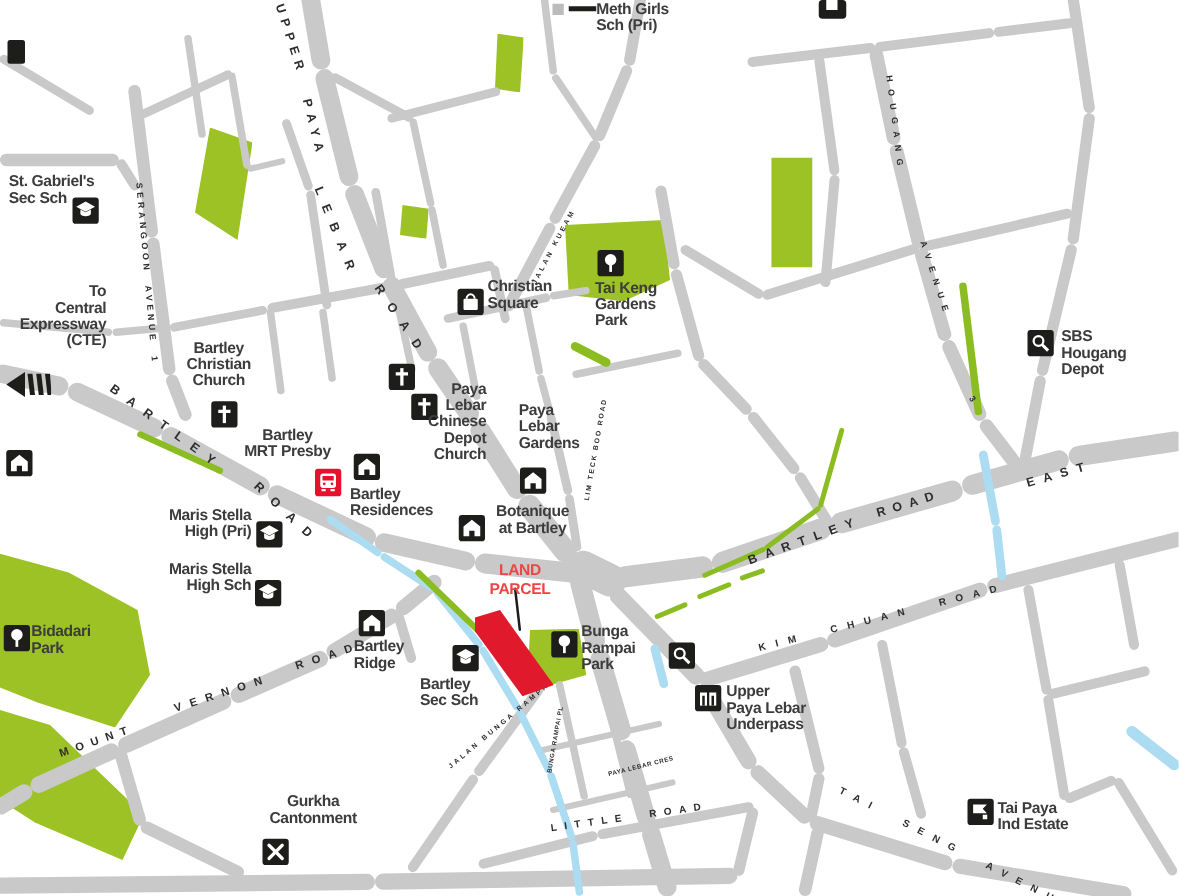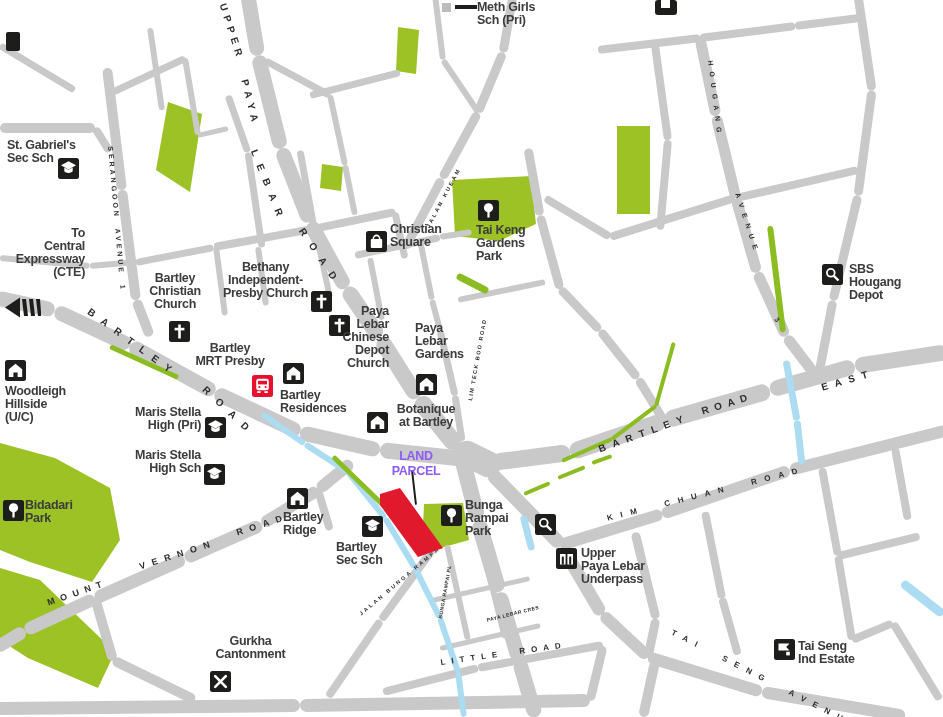--- a/index.html
+++ b/index.html
@@ -203,21 +203,21 @@
       <div class="rlabel" style="left: 440px; top: 658px; font-size: 8px; letter-spacing: 6px; transform: rotate(-8deg);">LITTLE  ROAD</div>
       <div class="rlabel" style="left: 358px; top: 612px; font-size: 5.5px; letter-spacing: 2.5px; transform: rotate(-40deg);">JALAN BUNGA RAMPAI</div>
       <div class="rlabel" style="left: 467px; top: 400px; font-size: 5.5px; letter-spacing: 1.5px; transform: rotate(-80deg);">LIM TECK BOO ROAD</div>
       <div class="rlabel" style="left: 425px; top: 226px; font-size: 5.5px; letter-spacing: 2.5px; transform: rotate(-62deg);">JALAN KUEAM</div>
       <div class="rlabel" style="left: 437px; top: 618px; font-size: 5px; letter-spacing: 0.5px; transform: rotate(-80deg);">BUNGA RAMPAI PL</div>
       <div class="rlabel" style="left: 486px; top: 617px; font-size: 5px; letter-spacing: 0.5px; transform: rotate(-14deg);">PAYA LEBAR CRES</div>
     </div>
   <div class="layer" id="layer-parcel">
       <div class="poly" style="left: 380px; top: 488px; width: 63px; height: 69px; background: rgb(224, 25, 45); clip-path: polygon(0% 8.7%, 31.7% 0%, 100% 87%, 60.3% 100%, 0% 24.6%);"></div>
       <div class="seg" style="left: 412px; top: 469px; width: 35.2278px; height: 2px; background: rgb(29, 29, 27); border-radius: 1px; transform: rotate(1.457rad);"></div>
-      <div class="parcel-label" style="left: 378px; top: 449px; width: 76px; color: #8b5cf6;">
+      <div class="parcel-label" style="left: 378px; top: 449px; width: 76px; color: #ef4444;">
         <div>LAND</div>
         <div>PARCEL</div>
       </div>
     </div>
   <div class="layer" id="layer-deco">
       <div class="deco" style="left: 455px; top: 5px; width: 22px; height: 4px; background: rgb(29, 29, 27); border-radius: 0px;"></div>
       <div class="deco" style="left: 442px; top: 3px; width: 9px; height: 9px; background: rgb(188, 188, 188); border-radius: 0px;"></div>
       <div class="deco" style="left: 655px; top: 0px; width: 22px; height: 15px; background: rgb(29, 29, 27); border-radius: 3px;"></div>
       <div class="deco" style="left: 661px; top: 0px; width: 9px; height: 8px; background: rgb(255, 255, 255); border-radius: 0px;"></div>
       <div class="deco" style="left: 6px; top: 32px; width: 14px; height: 19px; background: rgb(29, 29, 27); border-radius: 2px;"></div>
@@ -292,25 +292,20 @@
       <div class="poi-label" style="left: 140px; top: 272px; width: 70px; text-align: center;">
         <div>Bartley</div>
         <div>Christian</div>
         <div>Church</div>
       </div>
       <div class="icon" style="left: 311px; top: 291px; width: 21px; height: 21px; background: rgb(29, 29, 27);">
         <svg width="21" height="21" viewBox="0 0 21 21">
           <rect x="9.2" y="3.5" width="2.6" height="14" fill="#fff"></rect>
           <rect x="5.6" y="6.8" width="9.8" height="2.6" fill="#fff"></rect>
         </svg>
-      </div>
-      <div class="poi-label" style="left: 218px; top: 261px; width: 95px; text-align: center;">
-        <div>Bethany</div>
-        <div>Independent-</div>
-        <div>Presby Church</div>
       </div>
       <div class="icon" style="left: 252px; top: 375px; width: 21px; height: 22px; background: rgb(232, 17, 45);">
         <svg width="21" height="22" viewBox="0 0 21 22">
           <rect x="4.2" y="3.8" width="12.6" height="11.5" rx="2.4" fill="#fff"></rect>
           <rect x="6" y="5.8" width="9" height="3.6" fill="#e8112d"></rect>
           <circle cx="7.4" cy="12" r="1.1" fill="#e8112d"></circle>
           <circle cx="13.6" cy="12" r="1.1" fill="#e8112d"></circle>
           <rect x="5.2" y="16.2" width="3.4" height="1.8" fill="#fff"></rect>
           <rect x="12.4" y="16.2" width="3.4" height="1.8" fill="#fff"></rect>
         </svg>
@@ -358,25 +353,20 @@
       </div>
       <div class="poi-label" style="left: 391px; top: 403px; width: 70px; text-align: center;">
         <div>Botanique</div>
         <div>at Bartley</div>
       </div>
       <div class="icon" style="left: 5px; top: 360px; width: 21px; height: 21px; background: rgb(29, 29, 27);">
         <svg width="21" height="21" viewBox="0 0 21 21">
           <path d="M10.5,3.8 L17.2,9.2 V17 H12.6 V12.6 H8.4 V17 H3.8 V9.2 Z" fill="#fff"></path>
         </svg>
       </div>
-      <div class="poi-label" style="left: 5px; top: 385px; width: 70px; text-align: left;">
-        <div>Woodleigh</div>
-        <div>Hillside</div>
-        <div>(U/C)</div>
-      </div>
       <div class="icon" style="left: 205px; top: 417px; width: 21px; height: 21px; background: rgb(29, 29, 27);">
         <svg width="21" height="21" viewBox="0 0 21 21">
           <polygon points="10.5,3.2 18,7.3 10.5,11.4 3,7.3" fill="#fff"></polygon>
           <path d="M6.3,9.6 V13 c0,1.1 2,1.9 4.2,1.9 s4.2,-0.8 4.2,-1.9 V9.6 L10.5,11.8 Z" fill="#fff"></path>
         </svg>
       </div>
       <div class="poi-label" style="left: 125px; top: 406px; width: 76px; text-align: right;">
         <div>Maris Stella</div>
         <div>High (Pri)</div>
       </div>
@@ -453,21 +443,21 @@
         <div>Paya Lebar</div>
         <div>Underpass</div>
       </div>
       <div class="icon" style="left: 774px; top: 639px; width: 21px; height: 21px; background: rgb(29, 29, 27);">
         <svg width="21" height="21" viewBox="0 0 21 21">
           <path d="M4.5,4.5 H15.5 L12.2,8 L15.5,11.5 H4.5 Z" fill="#fff"></path>
           <rect x="12.2" y="12.8" width="3.6" height="3.6" fill="#fff"></rect>
         </svg>
       </div>
       <div class="poi-label" style="left: 798px; top: 640px; width: 70px; text-align: left;">
-        <div>Tai Seng</div>
+        <div>Tai Paya</div>
         <div>Ind Estate</div>
       </div>
       <div class="icon" style="left: 210px; top: 671px; width: 21px; height: 21px; background: rgb(29, 29, 27);">
         <svg width="21" height="21" viewBox="0 0 21 21">
           <g stroke="#fff" stroke-width="2.6" stroke-linecap="round">
             <line x1="5.2" y1="5.2" x2="15.8" y2="15.8"></line>
             <line x1="15.8" y1="5.2" x2="5.2" y2="15.8"></line>
           </g>
         </svg>
       </div>

